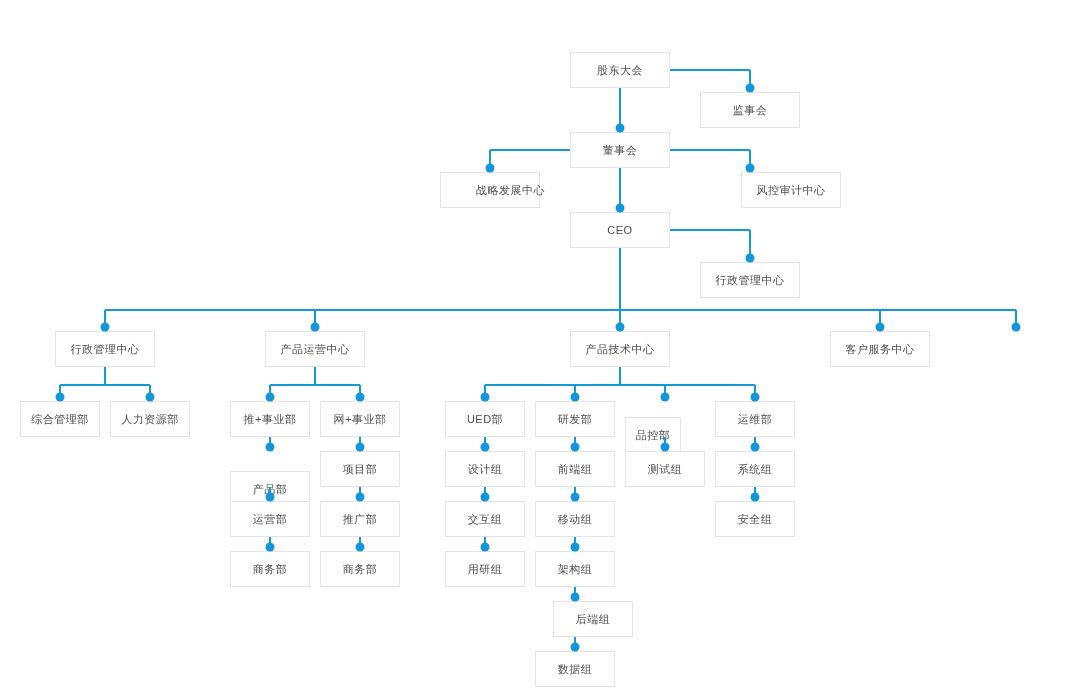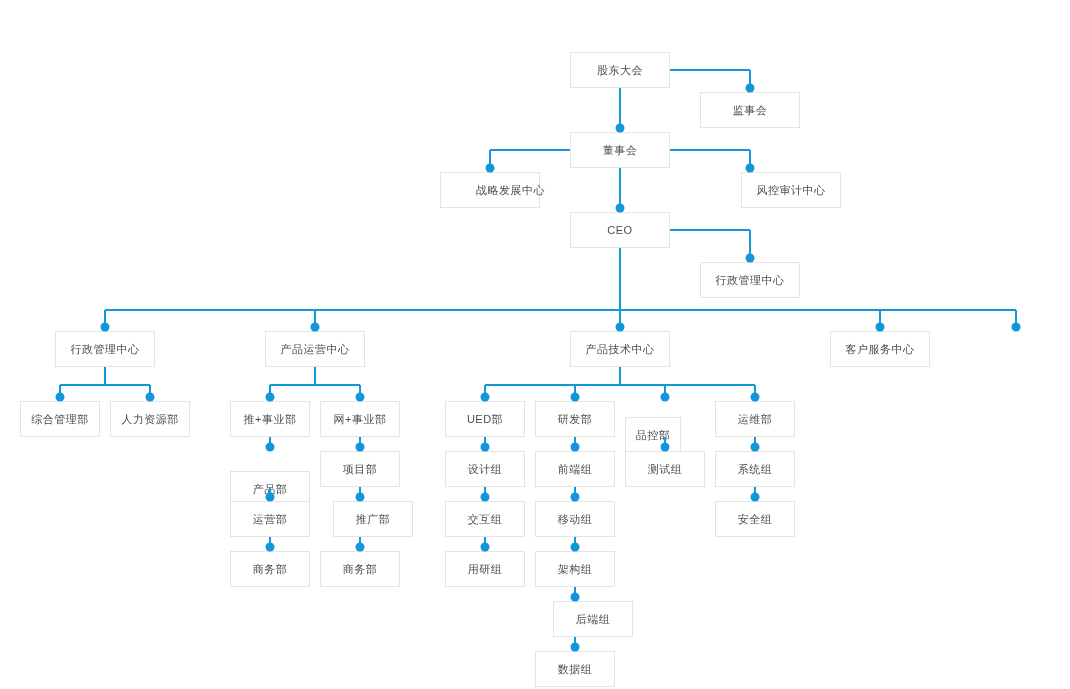--- a/index.html
+++ b/index.html
@@ -51,21 +51,21 @@
       <div class="node" style="left: 265px; top: 331px; width: 100px; height: 36px;">产品运营中心</div>
       <div class="node" style="left: 570px; top: 331px; width: 100px; height: 36px;">产品技术中心</div>
       <div class="node" style="left: 830px; top: 331px; width: 100px; height: 36px;">客户服务中心</div>
       <div class="node" style="left: 20px; top: 401px; width: 80px; height: 36px;">综合管理部</div>
       <div class="node" style="left: 110px; top: 401px; width: 80px; height: 36px;">人力资源部</div>
       <div class="node" style="left: 230px; top: 401px; width: 80px; height: 36px;">推+事业部</div>
       <div class="node" style="left: 320px; top: 401px; width: 80px; height: 36px;">网+事业部</div>
       <div class="node" style="left: 230px; top: 451px; width: 80px; height: 36px; margin-top: 20px;">产品部</div>
       <div class="node" style="left: 320px; top: 451px; width: 80px; height: 36px;">项目部</div>
       <div class="node" style="left: 230px; top: 501px; width: 80px; height: 36px;">运营部</div>
-      <div class="node" style="left: 320px; top: 501px; width: 80px; height: 36px; margin-left: 13px;">推广部</div>
+      <div class="node" style="left: 320px; top: 501px; width: 80px; height: 36px;">推广部</div>
       <div class="node" style="left: 230px; top: 551px; width: 80px; height: 36px;">商务部</div>
       <div class="node" style="left: 320px; top: 551px; width: 80px; height: 36px;">商务部</div>
       <div class="node" style="left: 445px; top: 401px; width: 80px; height: 36px;">UED部</div>
       <div class="node" style="left: 535px; top: 401px; width: 80px; height: 36px;">研发部</div>
       <div class="node" style="left: 625px; top: 401px; width: 56px; height: 36px; margin-top: 16px;">品控部</div>
       <div class="node" style="left: 715px; top: 401px; width: 80px; height: 36px;">运维部</div>
       <div class="node" style="left: 445px; top: 451px; width: 80px; height: 36px;">设计组</div>
       <div class="node" style="left: 535px; top: 451px; width: 80px; height: 36px;">前端组</div>
       <div class="node" style="left: 625px; top: 451px; width: 80px; height: 36px;">测试组</div>
       <div class="node" style="left: 715px; top: 451px; width: 80px; height: 36px;">系统组</div>

